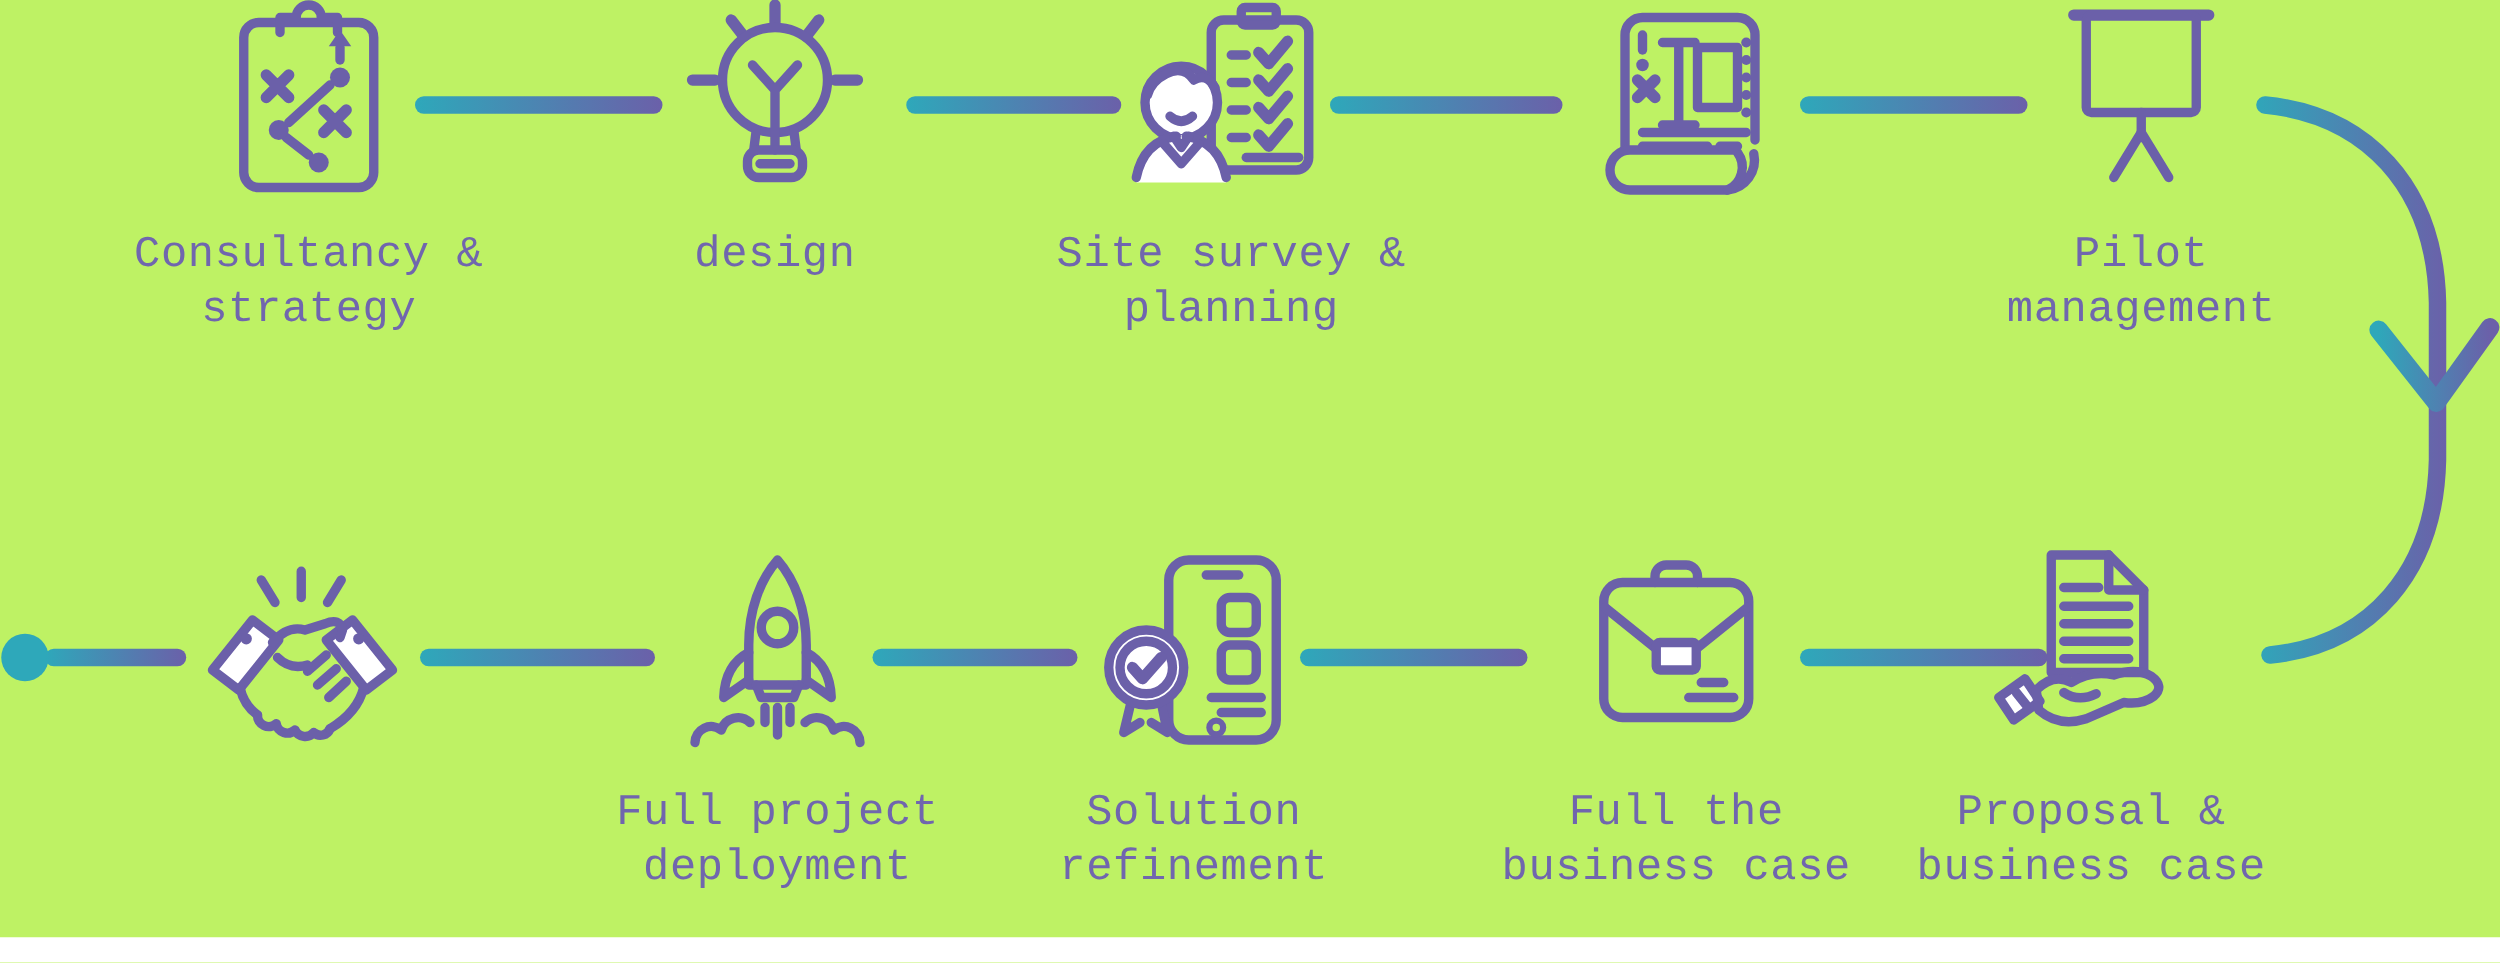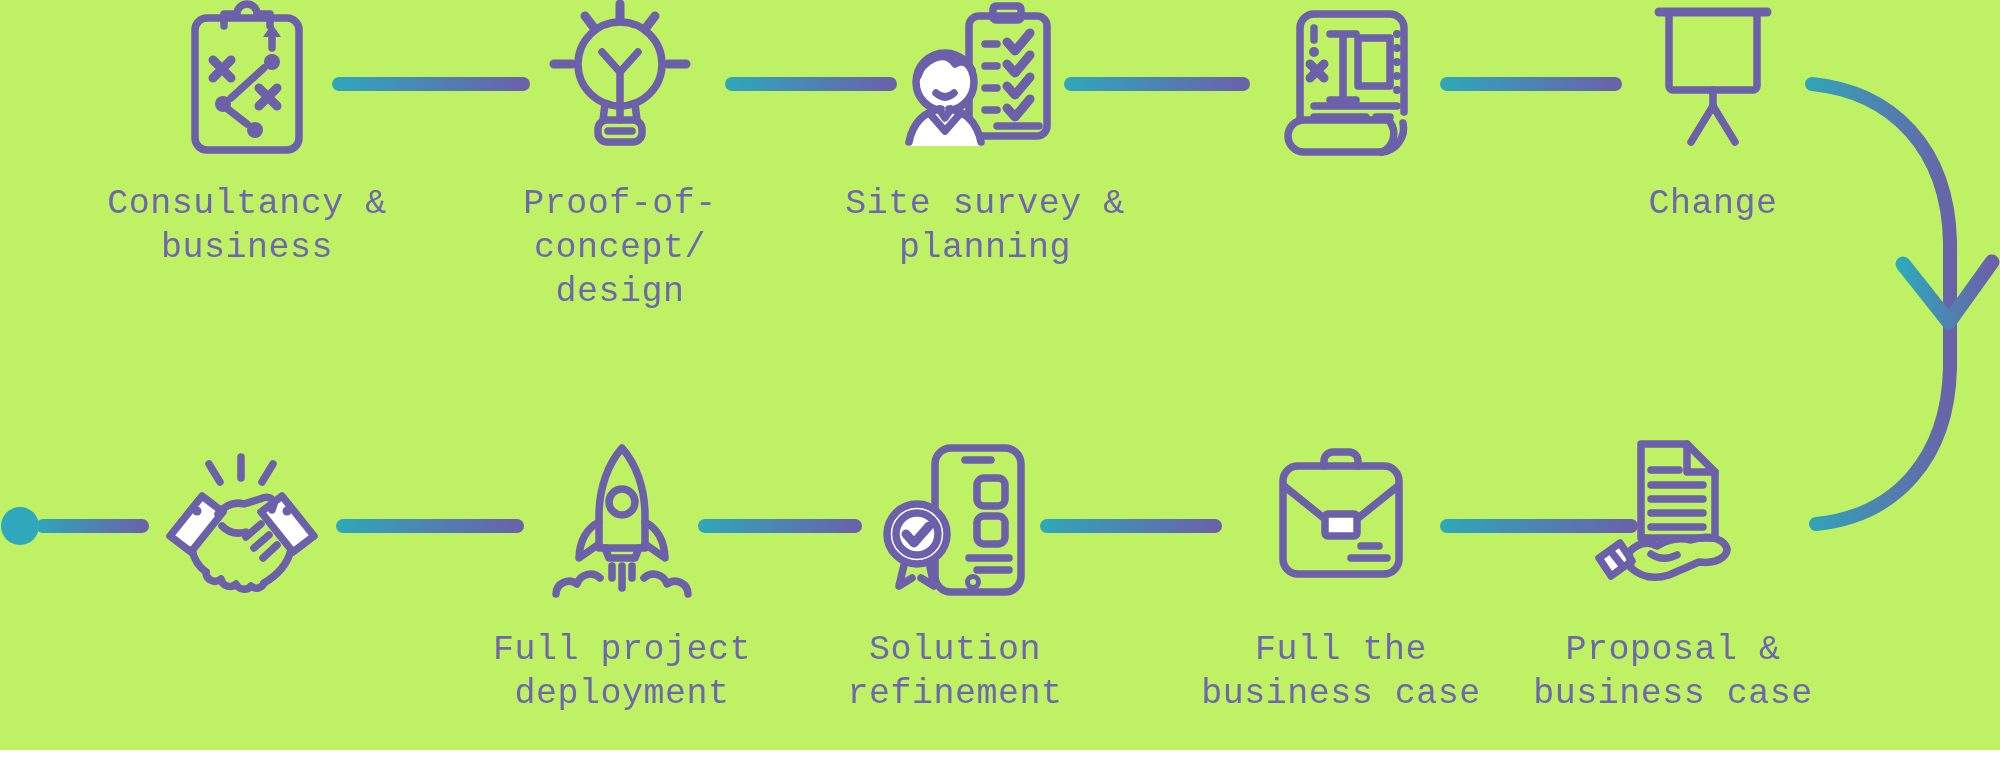--- a/index.html
+++ b/index.html
@@ -63,35 +63,34 @@
       <path class="bold" d="M92 88 l18 18 M110 88 l-18 18"></path>
       <path d="M64 98 L97 68 M62 110 L80 124"></path>
       <circle class="fil" cx="105" cy="62" r="8"></circle>
       <circle class="fil" cx="56" cy="104" r="8"></circle>
       <circle class="fil" cx="88" cy="130" r="8"></circle>
       <path d="M105 48 V38"></path>
       <path class="fil" d="M105 24 l-9 13 h18 z"></path>
     </svg>
     <div class="lbl">
       <div>Consultancy &amp;</div>
-      <div>business</div>
+      <div>strategy</div>
     </div>
   </div>
 
   <div class="step row-top" style="left:440px;top:0">
     <svg class="ic" viewBox="0 0 160 160">
       <path class="bold" d="M80 4 V20 M45 16 l10 13 M115 16 l-10 13 M14 64 h18 M128 64 h18"></path>
       <circle cx="80" cy="64" r="42"></circle>
       <path d="M62 52 L80 72 L98 52 M80 72 V120"></path>
       <path d="M65 104 L63 120 M95 104 L97 120"></path>
       <rect x="58" y="120" width="44" height="22" rx="9"></rect>
       <path d="M68 131 H92"></path>
     </svg>
     <div class="lbl">
-      <div>Proof-of-concept/</div>
       <div>design</div>
     </div>
   </div>
 
   <div class="step row-top" style="left:805px;top:0">
     <svg class="ic" viewBox="0 0 160 160">
       <rect x="64" y="16" width="78" height="120" rx="10"></rect>
       <rect x="88" y="6" width="28" height="14" rx="3"></rect>
       <path d="M80 44 h12 M80 66 h12 M80 88 h12 M80 110 h12"></path>
       <path class="bold" d="M102 42 l8 9 15 -18 M102 64 l8 9 15 -18 M102 86 l8 9 15 -18 M102 108 l8 9 15 -18"></path>
@@ -130,21 +129,22 @@
   </div>
 
   <div class="step row-top" style="left:1533px;top:0">
     <svg class="ic" viewBox="0 0 160 160">
       <path class="bold" d="M26 12 H134"></path>
       <rect x="36" y="12" width="88" height="78" rx="4"></rect>
       <path d="M80 90 V110"></path>
       <path d="M80 106 L58 142 M80 106 L102 142"></path>
     </svg>
     <div class="lbl">
-      <div>Change</div>
+      <div>Pilot</div>
+      <div>management</div>
     </div>
   </div>
 
   <div class="step row-bottom" style="left:62px;top:440px">
     <svg class="ic" viewBox="0 0 160 160">
       <path d="M58 42 L47 24 M79 38 V17 M100 42 L111 24"></path>
       <path class="wfill" d="M8 96 L40 56 L61 72 L29 112 Z"></path>
       <circle class="fil" cx="35" cy="71" r="4.5"></circle>
       <path class="wfill" d="M152 96 L120 56 L99 72 L131 112 Z"></path>
       <circle class="fil" cx="125" cy="71" r="4.5"></circle>

